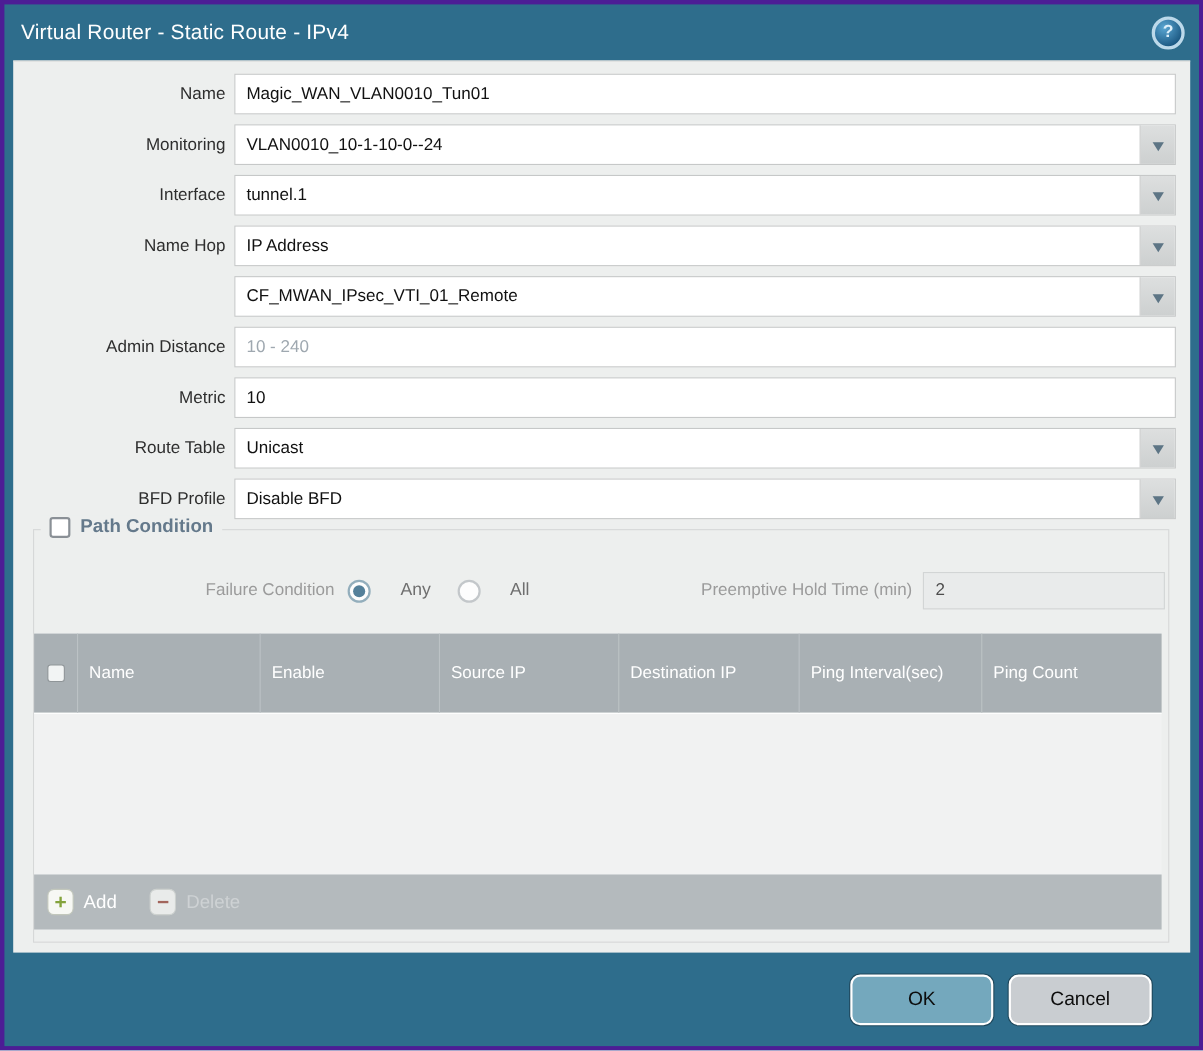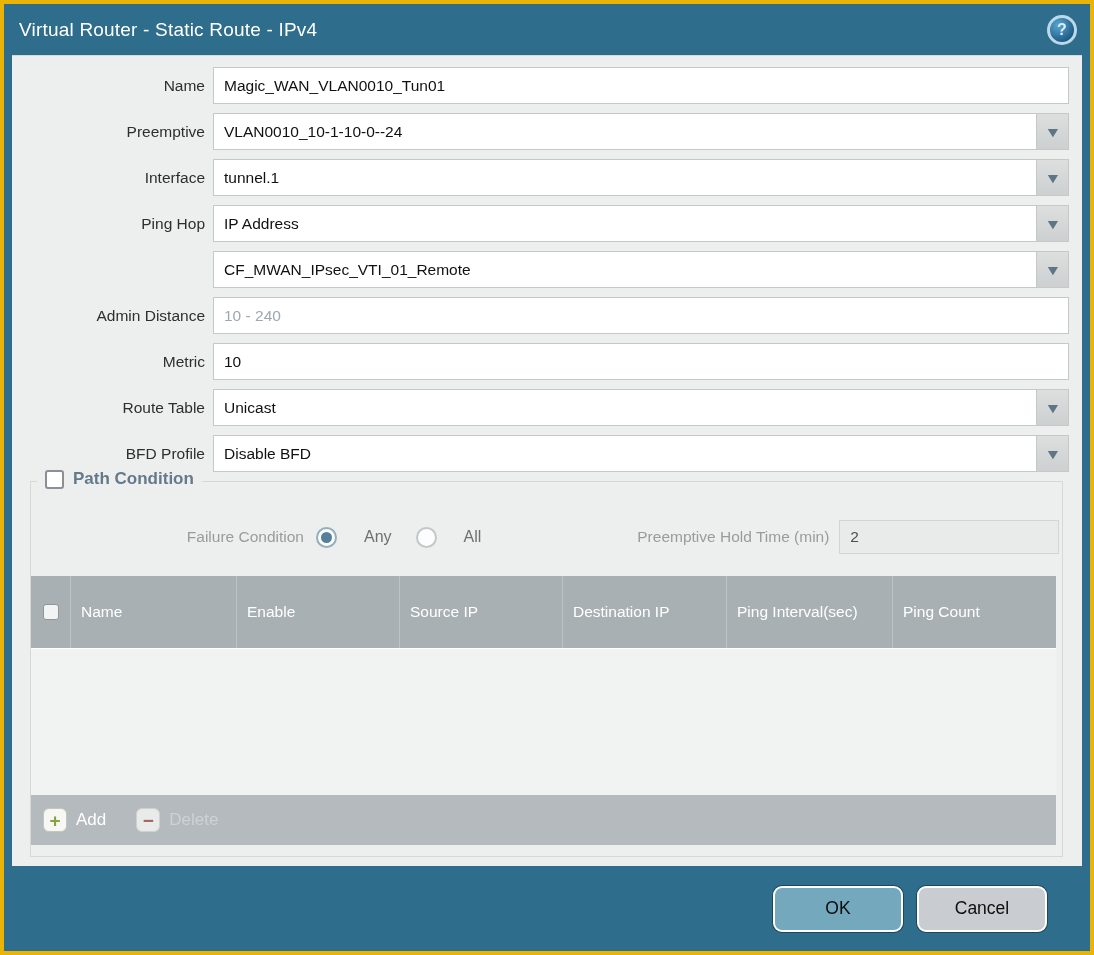--- a/index.html
+++ b/index.html
@@ -2,21 +2,21 @@
 <html><head>
 <meta charset="utf-8">
 <style>
   * { box-sizing: border-box; margin: 0; padding: 0; }
   html, body { background: #ffffff; }
   body { font-family: "Liberation Sans", sans-serif; }
 
   .dialog {
     width: 1094px; height: 955px;
     background: #2e6d8c;
-    border: 4px solid #eab308;
+    border: 4px solid #4c1d95;
     position: relative;
     overflow: hidden;
   }
 
   
   .titlebar {
     height: 51px;
     display: flex; align-items: center; justify-content: space-between;
     padding: 0 13px 0 15px;
   }
@@ -178,21 +178,21 @@
   <div class="content">
 
     <div class="row">
       <div class="row-label">Name</div>
       <div class="field">
         <input class="text-input" type="text" value="Magic_WAN_VLAN0010_Tun01" style="">
       </div>
     </div>
 
     <div class="row">
-      <div class="row-label">Preemptive</div>
+      <div class="row-label">Monitoring</div>
       <div class="field">
         <div class="combo">
           <div class="combo-value">VLAN0010_10-1-10-0--24</div>
           <div class="combo-button">
             <span>▼</span>
           </div>
         </div>
       </div>
     </div>
 
@@ -202,21 +202,21 @@
         <div class="combo">
           <div class="combo-value">tunnel.1</div>
           <div class="combo-button">
             <span>▼</span>
           </div>
         </div>
       </div>
     </div>
 
     <div class="row">
-      <div class="row-label">Ping Hop</div>
+      <div class="row-label">Name Hop</div>
       <div class="field">
         <div class="combo">
           <div class="combo-value">IP Address</div>
           <div class="combo-button">
             <span>▼</span>
           </div>
         </div>
       </div>
     </div>
 

